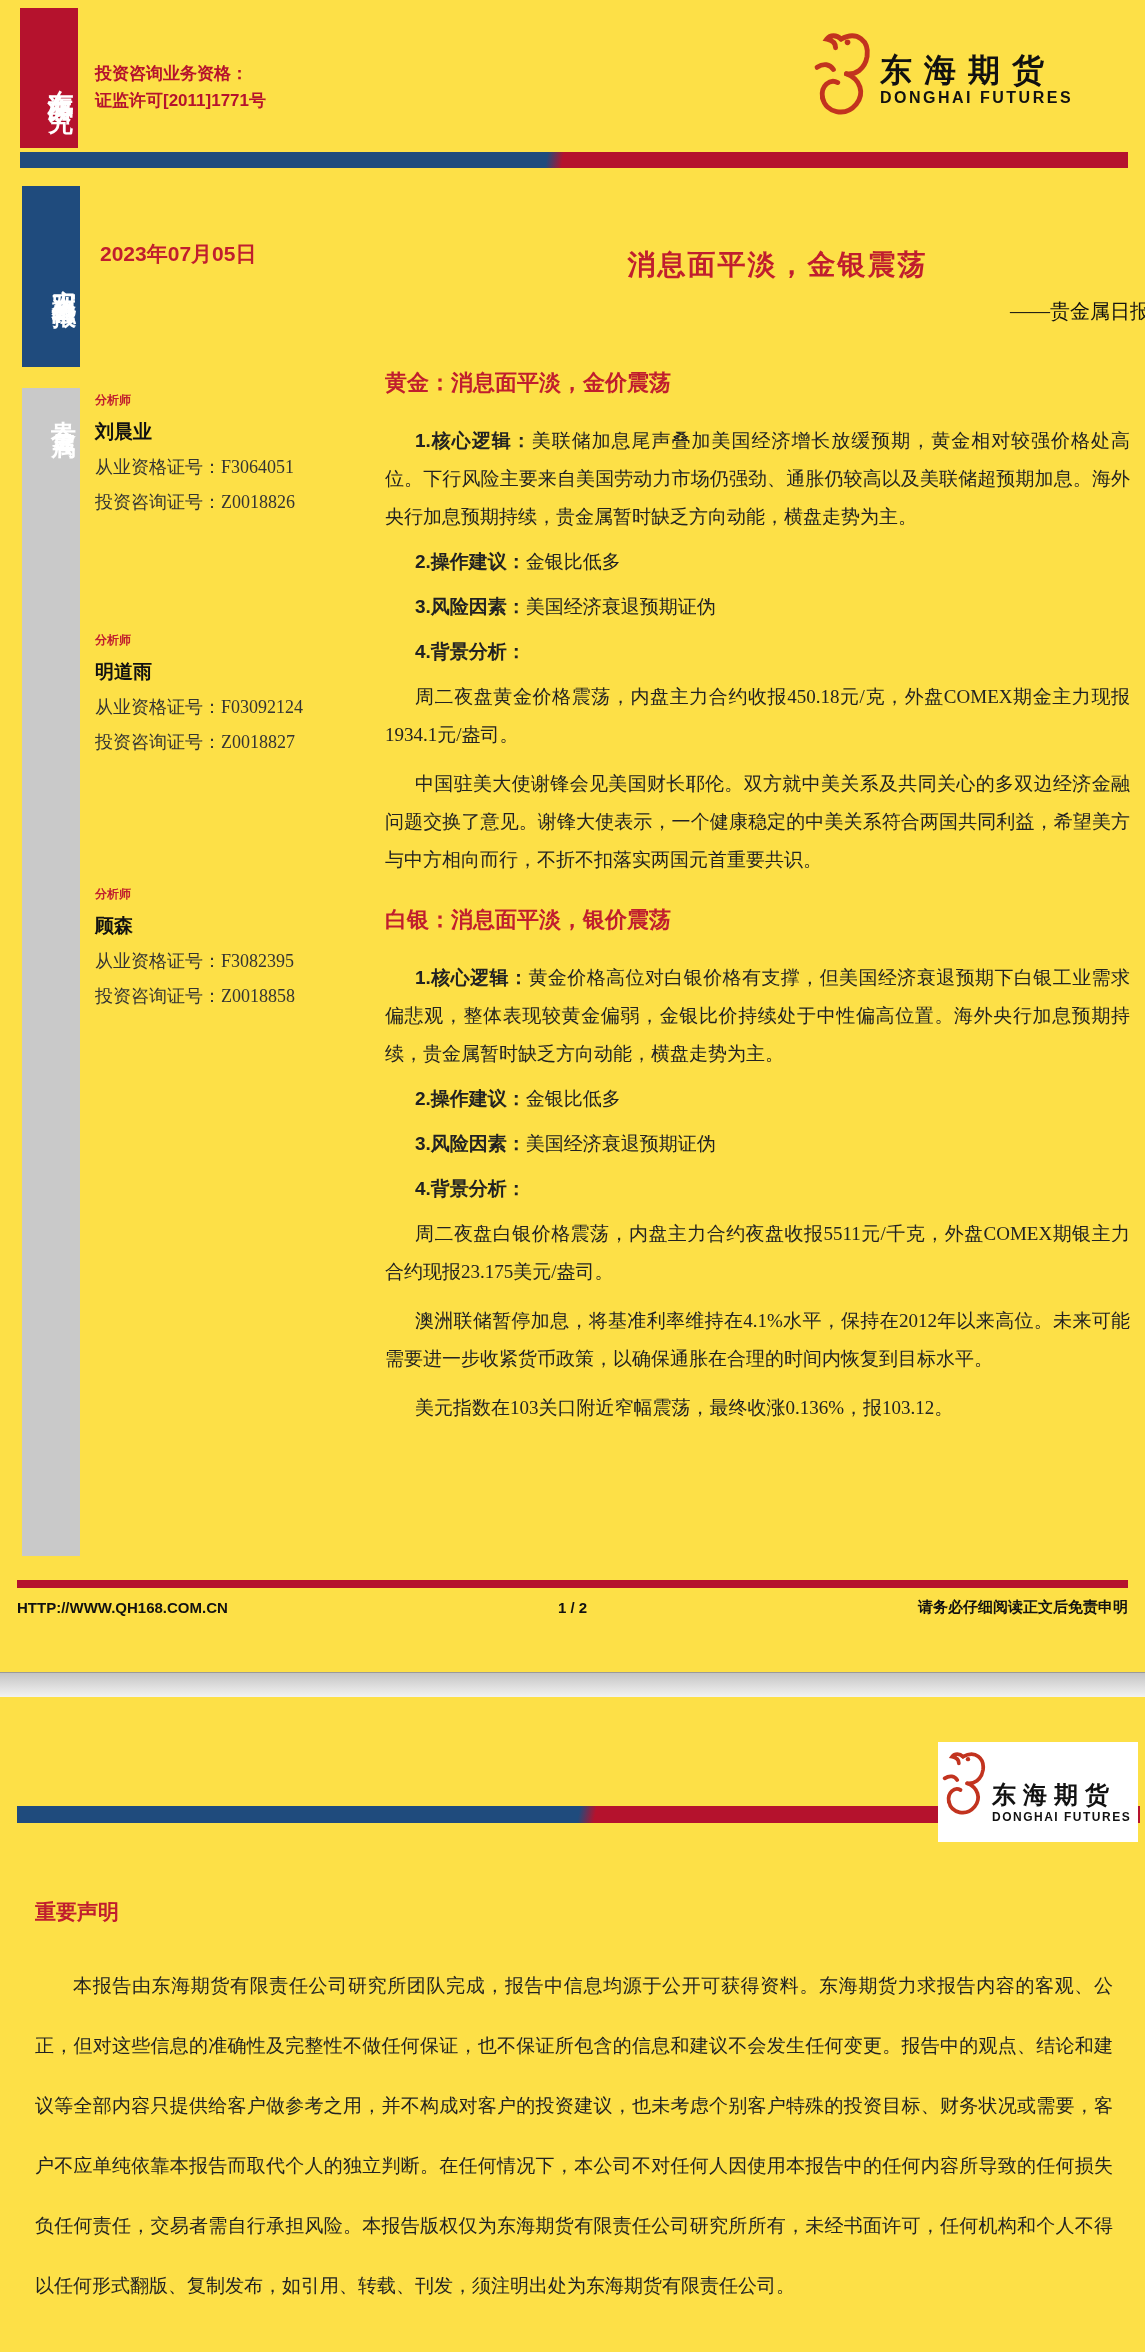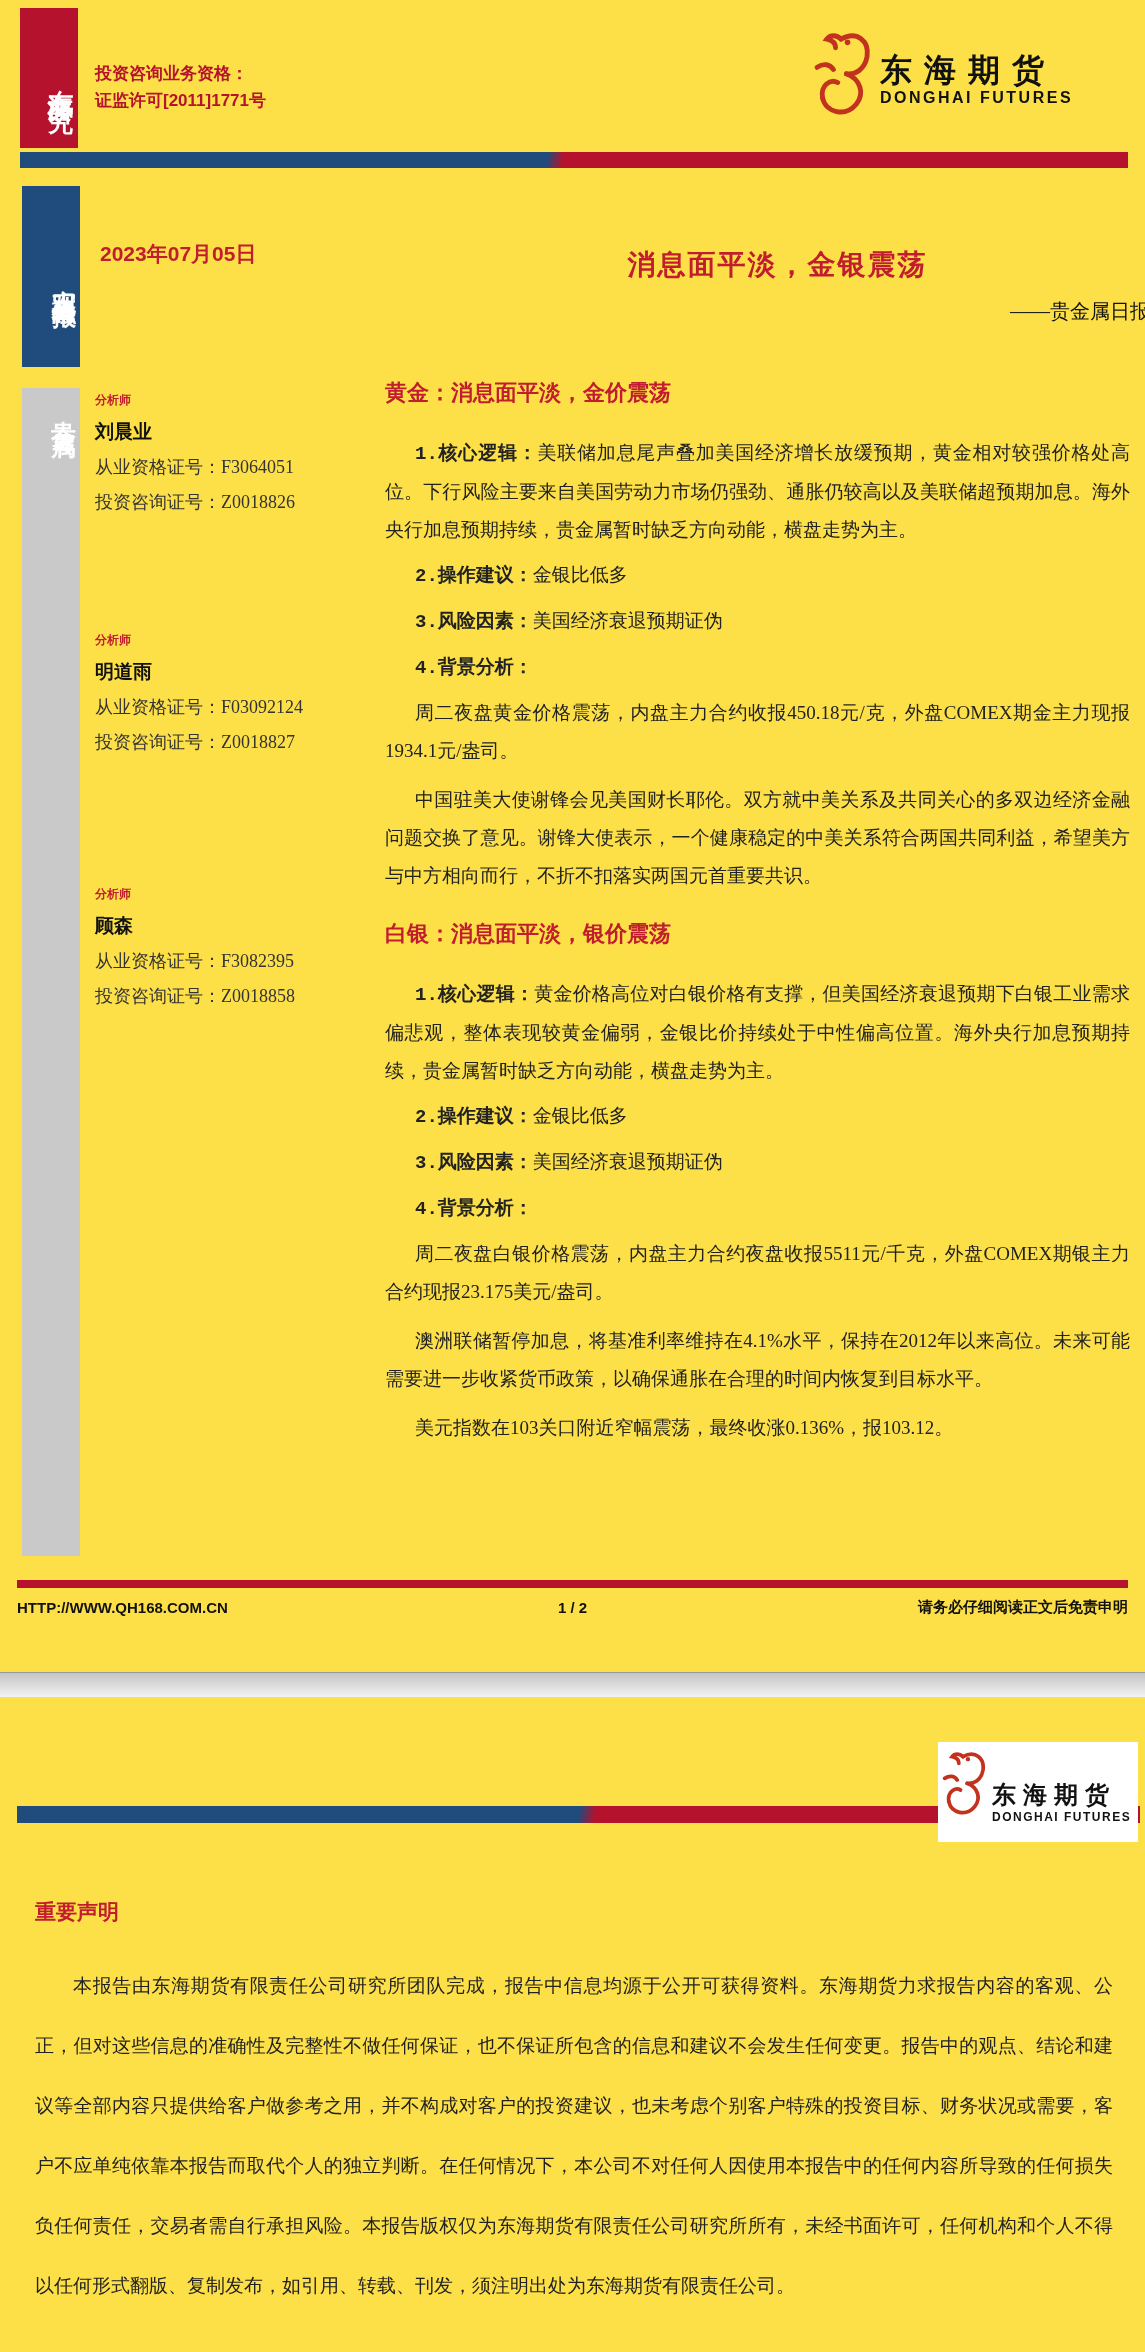--- a/index.html
+++ b/index.html
@@ -78,25 +78,25 @@
     font-family:"Liberation Sans",sans-serif;
   }
   .analyst-cert{color:#333;font-size:18px;margin-top:9px;line-height:26px;}
   
   .body-col{
     position:absolute;left:385px;top:368px;width:745px;
     font-size:19px;line-height:38px;text-align:justify;color:#222;
   }
   .section-heading{
     color:#C01E2E;font-weight:bold;font-size:22px;line-height:30px;
-    font-family:Liberation Mono, monospace;margin:12px 0 24px 0;text-align:left;
+    font-family:Liberation Sans, sans-serif;margin:0 0 24px 0;text-align:left;
   }
   .section-heading.silver{margin-top:26px;}
   .item{margin:0 0 7px 0;text-indent:30px;}
-  .item b{font-family:Liberation Mono, monospace;margin-top:19px;}
+  .item b{font-family:Liberation Sans, sans-serif;margin-top:19px;}
   .bg-para{margin:0 0 11px 0;text-indent:30px;}
   
   .footer-bar{position:absolute;left:17px;top:1580px;width:1111px;height:8px;background:#B5122D;}
   .footer-row{
     position:absolute;left:17px;top:1598px;width:1111px;display:flex;align-items:center;
     font-family:"Liberation Sans",sans-serif;font-weight:bold;font-size:15px;color:#111;
   }
   .footer-url{flex:1;text-align:left;}
   .footer-page{flex:1;text-align:center;}
   .footer-note{flex:1;text-align:right;}

